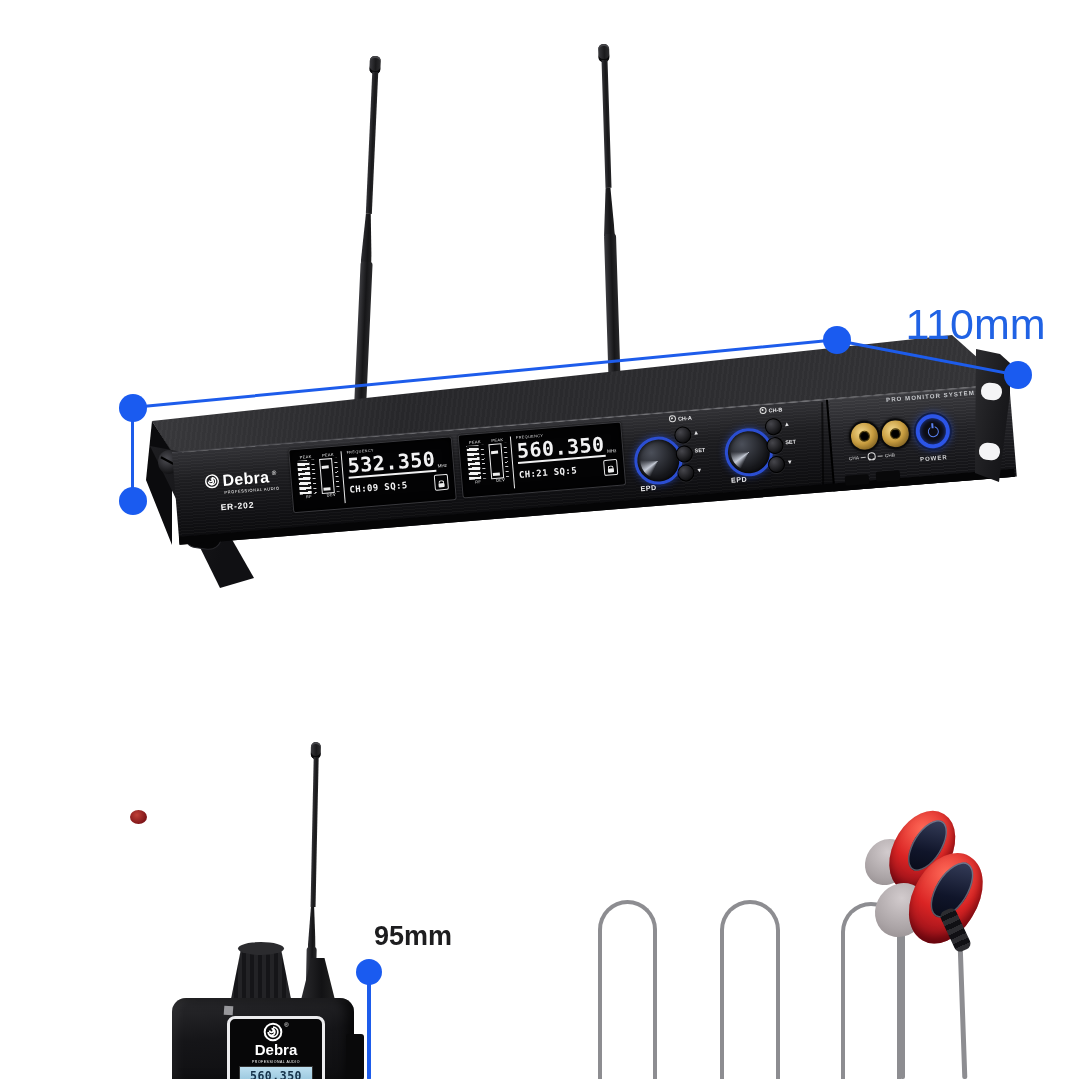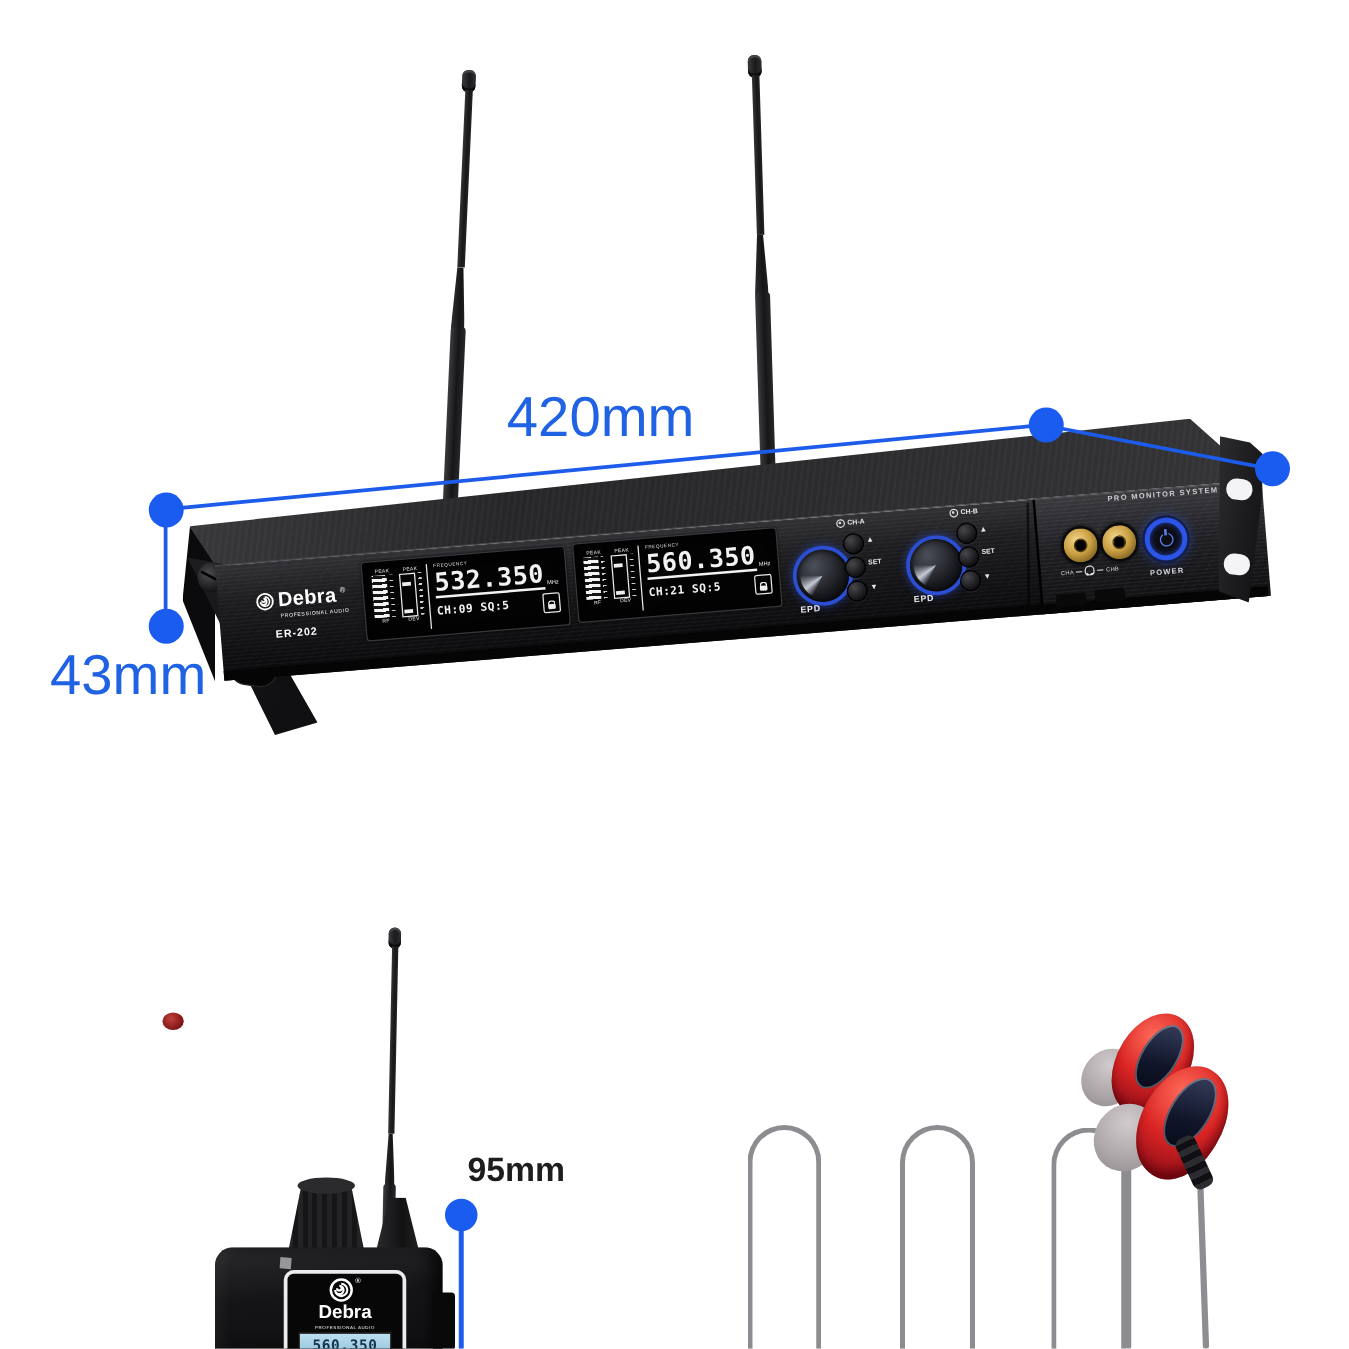--- a/index.html
+++ b/index.html
@@ -331,22 +331,21 @@
   <div class="dim-line" style="left:837px;top:339px;width:186px;height:3px;transform:rotate(10.9deg);"></div>
   <div class="dim-line" style="left:131px;top:408px;width:3px;height:94px;"></div>
   <div class="dim-line" style="left:367px;top:974px;width:3.5px;height:106px;"></div>
 
   <div class="dim-dot" style="left:119px;top:394px;width:28px;height:28px;"></div>
   <div class="dim-dot" style="left:823px;top:326px;width:28px;height:28px;"></div>
   <div class="dim-dot" style="left:1004px;top:361px;width:28px;height:28px;"></div>
   <div class="dim-dot" style="left:119px;top:487px;width:28px;height:28px;"></div>
   <div class="dim-dot" style="left:356px;top:959px;width:26px;height:26px;"></div>
 
-  <div class="dim-label" style="left:398px;top:311px;width:165px;font-size:45px;">420mm</div>
-  <div class="dim-label" style="left:30px;top:517px;width:145px;font-size:45px;">43mm</div>
+  <div class="dim-label" style="left:893px;top:303px;width:165px;font-size:43px;">110mm</div>
   <div class="dim-label small" style="left:353px;top:923px;width:80px;font-size:27px;margin-left:20px;">95mm</div>
 
   <div class="antenna" style="left:303px;top:742px;width:26px;height:260px;transform:rotate(1.2deg);">
     <div class="ant-cap" style="left:8px;top:0;width:10px;height:17px;"></div>
     <div class="ant-thin" style="left:10.5px;top:15px;width:5px;height:150px;"></div>
     <div class="ant-taper" style="left:9px;top:165px;width:8px;height:42px;clip-path:polygon(30% 0,70% 0,100% 100%,0 100%);"></div>
     <div class="ant-thick" style="left:8px;top:205px;width:10px;height:55px;"></div>
   </div>
   <div class="abs bp-knob"></div>
   <div class="abs bp-knob-top"></div>

